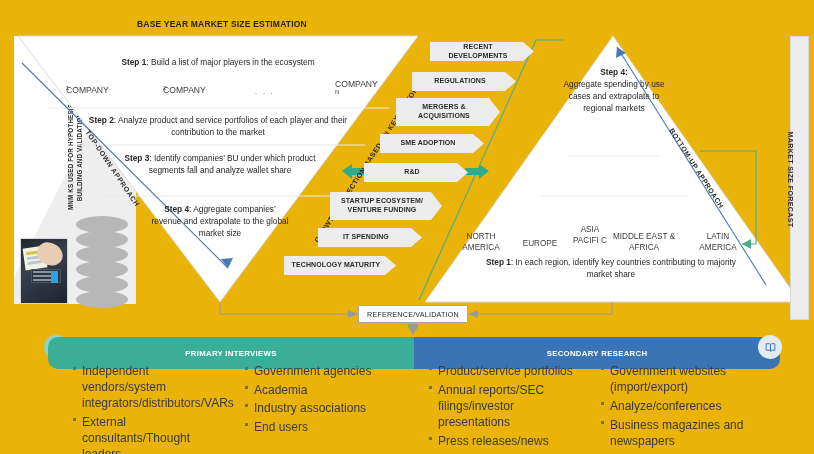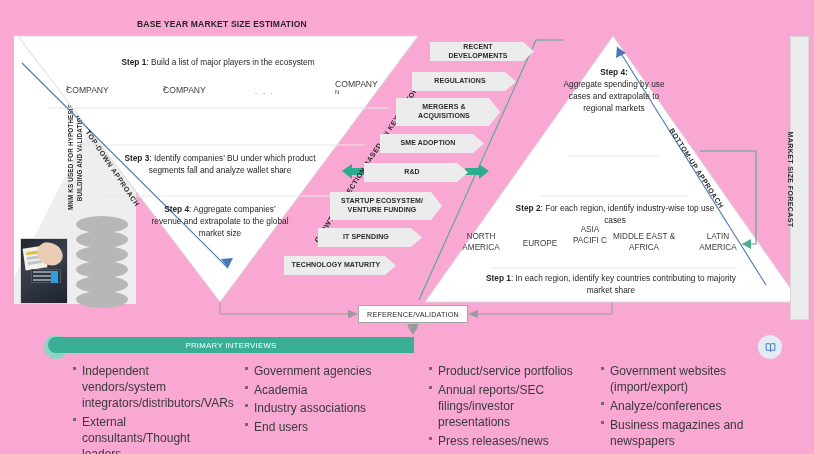--- a/index.html
+++ b/index.html
@@ -2,21 +2,21 @@
 <html><head>
 <meta charset="utf-8">
 <style>
   * { box-sizing: border-box; margin: 0; padding: 0; }
   html, body {
     width: 814px; height: 454px;
     background: #ffffff;
     font-family: "Liberation Sans", sans-serif;
     overflow: hidden;
   }
-  #stage { position: relative; width: 814px; height: 454px; background:#f9a8d4; }
+  #stage { position: relative; width: 814px; height: 454px; background:#eab308; }
 
   
   .top-title {
     position: absolute; left: 137px; top: 19px;
     font-size: 8.5px; font-weight: bold; letter-spacing: .2px;
     color: #262626; white-space: nowrap;
   }
 
   
   .left-band {
@@ -138,23 +138,23 @@
   
   .refbox {
     position:absolute; left:358px; top:305px; width:110px; height:18px;
     background:#fff; border:1px solid #a6a6a6;
     display:flex; align-items:center; justify-content:center;
     font-size:7.2px; color:#2b2b2b; letter-spacing:.2px; white-space:nowrap;
   }
 
   
   .panel-head {
-    position:absolute; height:16px; border-radius:10px;
+    position:absolute; height:32px; border-radius:10px;
     display:flex; align-items:center; justify-content:center;
-    color:#fff; font-size:7.8px; font-weight:normal; letter-spacing:.3px;
+    color:#fff; font-size:7.8px; font-weight:bold; letter-spacing:.3px;
   }
   .panel-head.primary { left:48px; top:337px; width:366px; background:#3aae97; border-radius:10px 0 0 10px;}
   .panel-head.secondary { left:414px; top:337px; width:366px; background:#3a74b4; border-radius:0 10px 10px 0;}
   .head-badge {
     position:absolute; width:24px; height:24px; border-radius:50%;
     background:#e9eef2; display:flex; align-items:center; justify-content:center;
   }
   .head-badge.left { left:44px; top:335px; background:#8fd3c3; }
   .head-badge.right { left:758px; top:335px; background:#e3ecf4; }
 
@@ -256,20 +256,23 @@
     <span style="left:113px; top:7px;">
         <span>COMPANY</span>
         <span class="sub">2</span>
       </span>
     <span style="left:205px; top:10px; font-size:7px; letter-spacing:2px;">. . .</span>
     <span style="left:252px; top:1px; text-align:center; width:66px;">
       <span>COMPANY</span><br><span style="font-size:6px;">N</span>
     </span>
   </div>
 
+  <div class="step-txt" style="left:78px; top:114px; width:280px;">
+    <b>Step 2</b><span>: Analyze product and service portfolios of each player and their contribution to the market</span>
+  </div>
 
   <div class="step-txt" style="left:110px; top:152px; width:220px;">
     <b>Step 3</b><span>: Identify companies’ BU under which product segments fall and analyze wallet share</span>
   </div>
 
   <div class="step-txt" style="left:150px; top:203px; width:140px;">
     <b>Step 4</b><span>: Aggregate companies’ revenue and extrapolate to the global market size</span>
   </div>
 
   <div class="topdown-label">TOP-DOWN APPROACH</div>
@@ -282,51 +285,49 @@
   <div class="chev" style="left:364px; top:163px; width:104px; height:19px;">R&amp;D</div>
   <div class="chev" style="left:330px; top:192px; width:112px; height:28px;">STARTUP ECOSYSTEM/ VENTURE FUNDING</div>
   <div class="chev" style="left:318px; top:228px; width:104px; height:19px;">IT SPENDING</div>
   <div class="chev" style="left:284px; top:256px; width:112px; height:19px;">TECHNOLOGY MATURITY</div>
 
   <div class="step-txt" style="left:553px; top:66px; width:122px;">
     <b>Step 4:</b><br><span>Aggregate spending by use cases and extrapolate to regional markets</span>
   </div>
 
 
-  <div class="step-txt" style="left:510px; top:202px; width:210px;">
-    <b>Step 2</b><span>: For each region, identify industry-wise top use cases</span>
-  </div>
 
   <div class="regions">
     <div class="region" style="left:0px;   top:4px; width:58px;">NORTH AMERICA</div>
     <div class="region" style="left:62px;  top:11px; width:52px;">EUROPE</div>
     <div class="region" style="left:118px; top:-3px; width:40px;">ASIA PACIFI C</div>
     <div class="region" style="left:157px; top:4px; width:70px;">MIDDLE EAST &amp; AFRICA</div>
     <div class="region" style="left:238px; top:4px; width:56px;">LATIN AMERICA</div>
   </div>
 
-  <div class="step-txt" style="left:480px; top:272px; width:262px;">
+  <div class="step-txt" style="left:480px; top:256px; width:262px;">
     <b>Step 1</b><span>: In each region, identify key countries contributing to majority market share</span>
   </div>
 
   <div class="bottomup-label">BOTTOM-UP APPROACH</div>
 
   <div class="msf-rail"></div>
   <div class="msf-text">MARKET SIZE FORECAST</div>
 
   <div class="refbox">REFERENCE/VALIDATION</div>
 
   <div class="head-badge left">
     <svg width="13" height="13" viewBox="0 0 24 24" fill="none" stroke="#ffffff" stroke-width="1.8">
       <circle cx="12" cy="8" r="3.4"></circle>
       <path d="M5 20c0-4 3.4-6 7-6s7 2 7 6"></path>
     </svg>
   </div>
   <div class="panel-head primary">PRIMARY INTERVIEWS</div>
 
+  <div class="panel-head secondary">SECONDARY RESEARCH</div>
   <div class="head-badge right">
     <svg width="13" height="13" viewBox="0 0 24 24" fill="none" stroke="#3a74b4" stroke-width="1.7">
       <path d="M4 5h6a2 2 0 0 1 2 2v12a2 2 0 0 0-2-2H4z"></path>
       <path d="M20 5h-6a2 2 0 0 0-2 2v12a2 2 0 0 1 2-2h6z"></path>
     </svg>
   </div>
 
   <ul class="bl" style="left:72px; top:363px; width:150px;">
     <li>Independent vendors/system integrators/distributors/VARs</li>
     <li>External consultants/Thought leaders</li>

